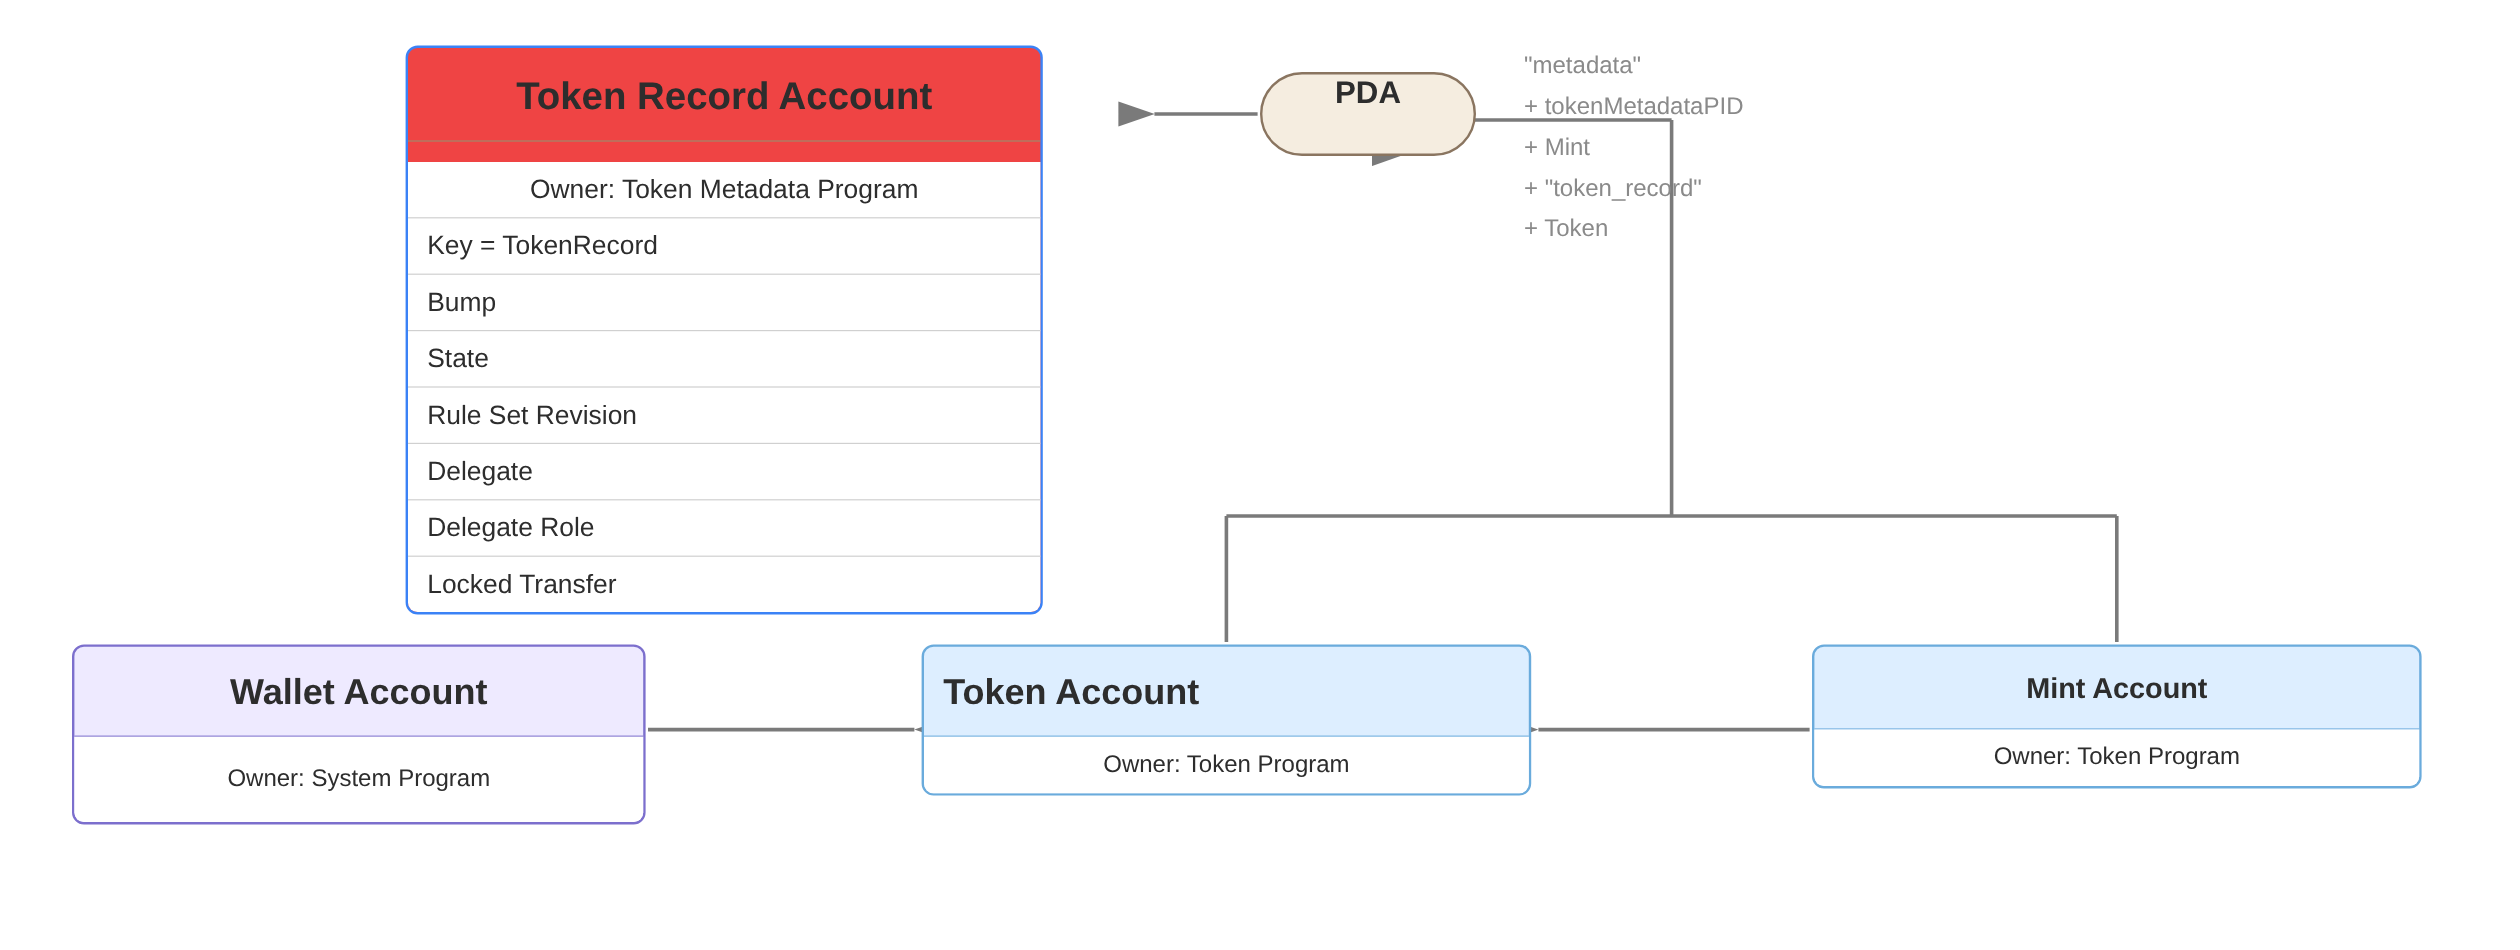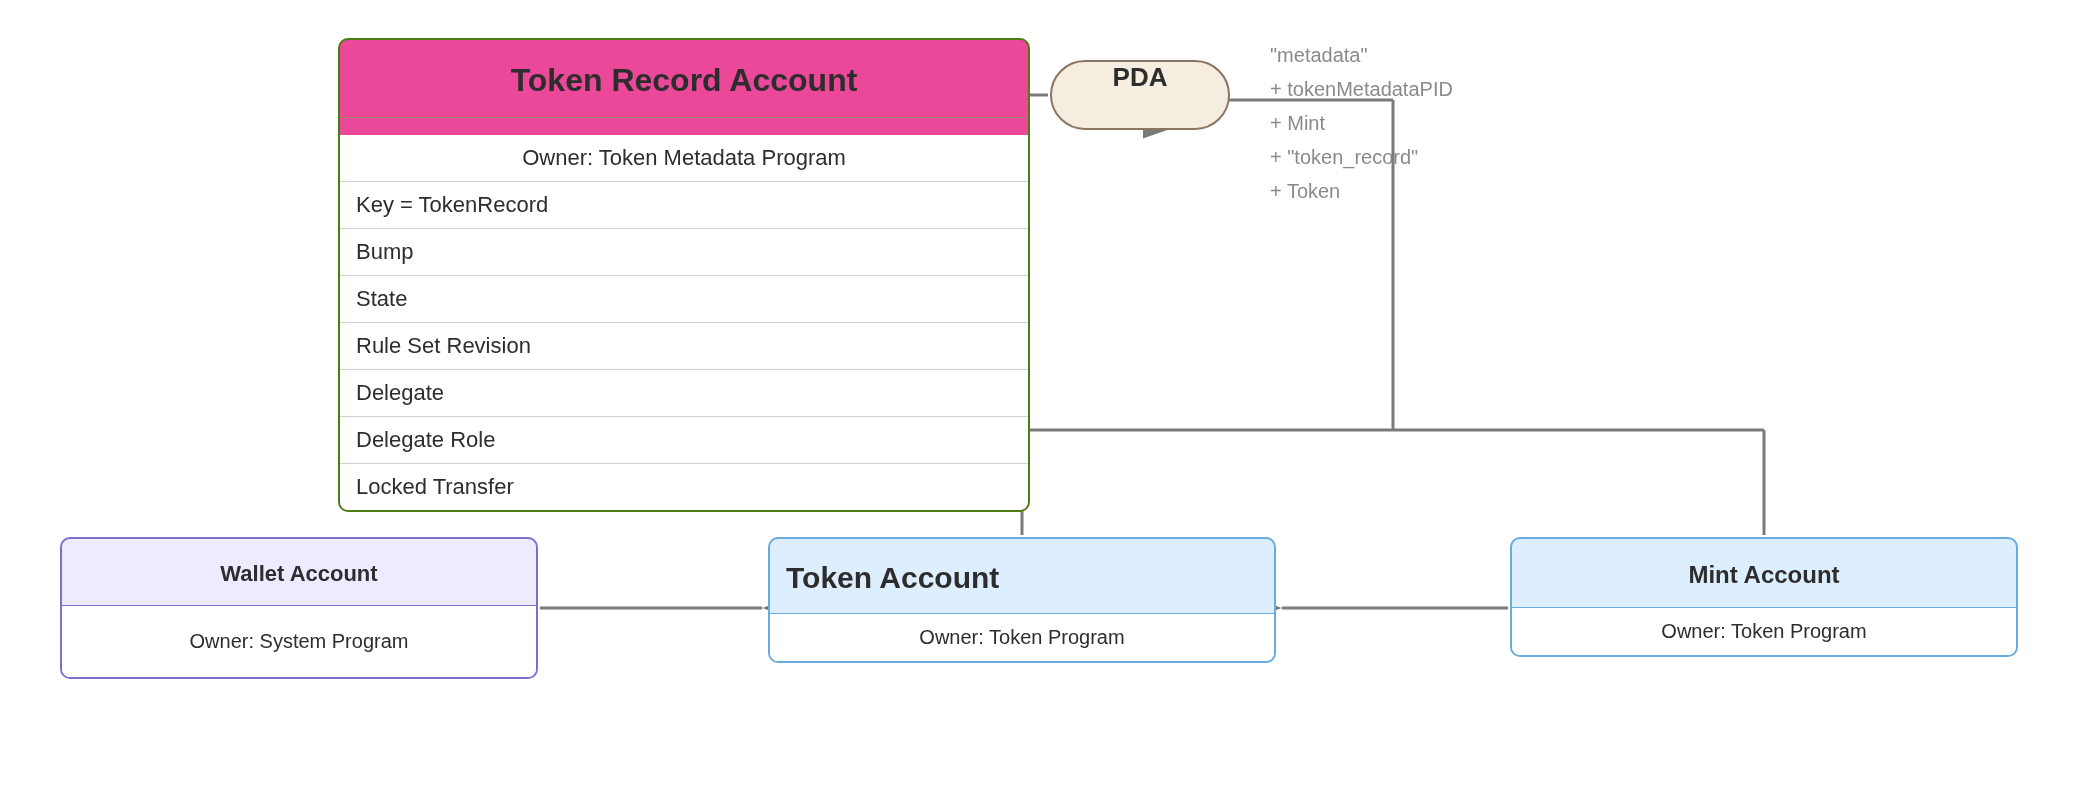--- a/index.html
+++ b/index.html
@@ -15,24 +15,24 @@
       position: relative;
       width: 2100px;
       height: 792px;
     }
 
     
     .token-record-box {
       position: absolute;
       top: 38px;
       left: 338px;
-      width: 692px;
-      border: 2px solid #4d7c0f;
-      border-radius: 10px;
-      background: #ec4899;
+      width: 531px;
+      border: 2px solid #3b82f6;
+      border-radius: 10px;
+      background: #ef4444;
     }
     .token-record-title {
       text-align: center;
       font-size: 32px;
       font-weight: 600;
       padding: 22px 16px 18px;
       color: #2d2d2d;
       border-bottom: 1.5px solid #a0896a;
     }
     .token-record-fields {
@@ -87,21 +87,21 @@
       position: absolute;
       top: 537px;
       left: 60px;
       width: 478px;
       border: 2.5px solid #7c6fcd;
       border-radius: 10px;
       background: #eeeaff;
     }
     .wallet-title {
       text-align: center;
-      font-size: 22px;
+      font-size: 30px;
       font-weight: 600;
       padding: 22px 16px 18px;
       color: #2d2d2d;
       border-bottom: 1.5px solid #7c6fcd;
     }
     .wallet-owner {
       background: #ffffff;
       border-radius: 0 0 8px 8px;
       text-align: center;
       padding: 24px 16px;

